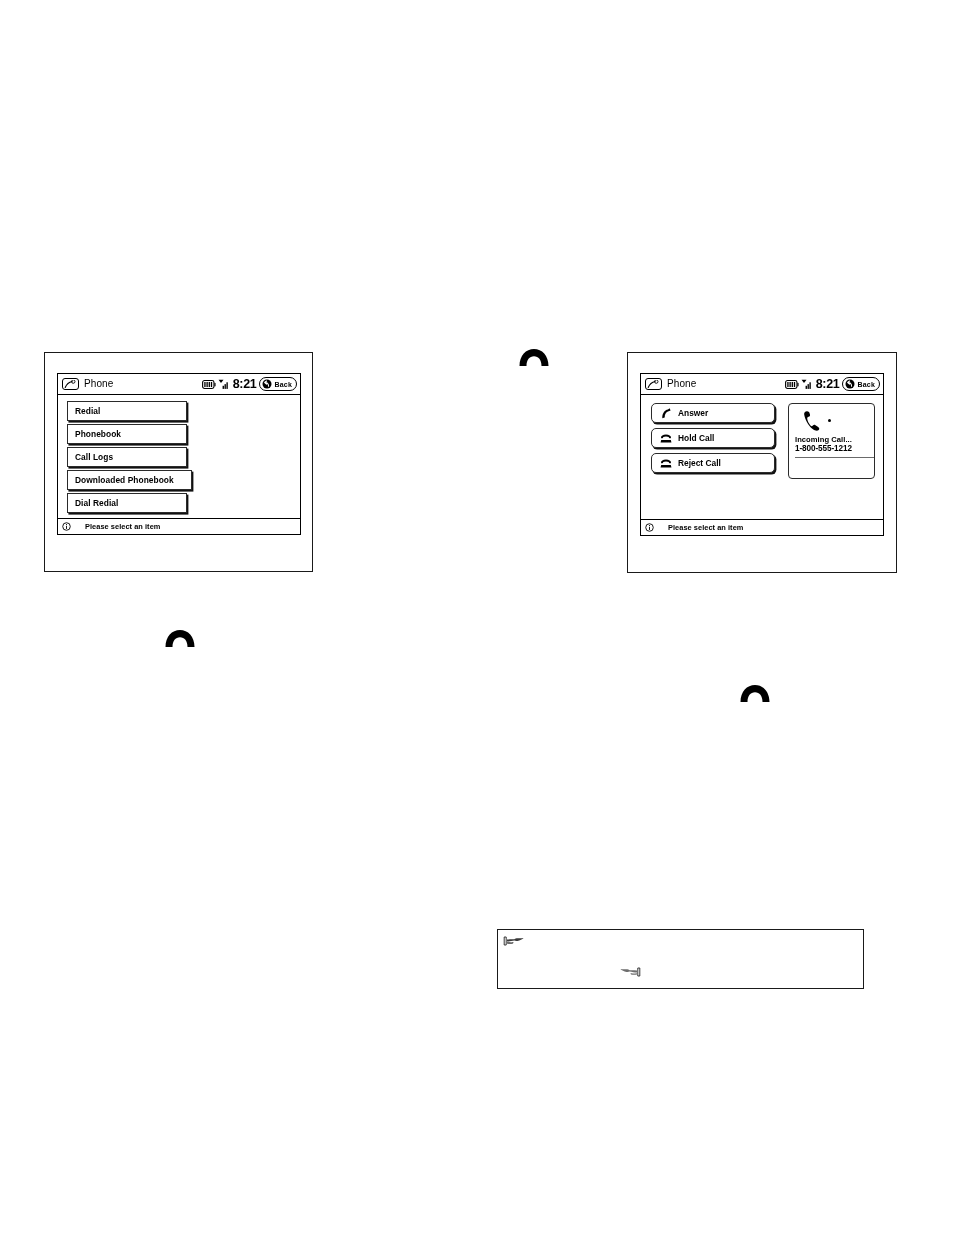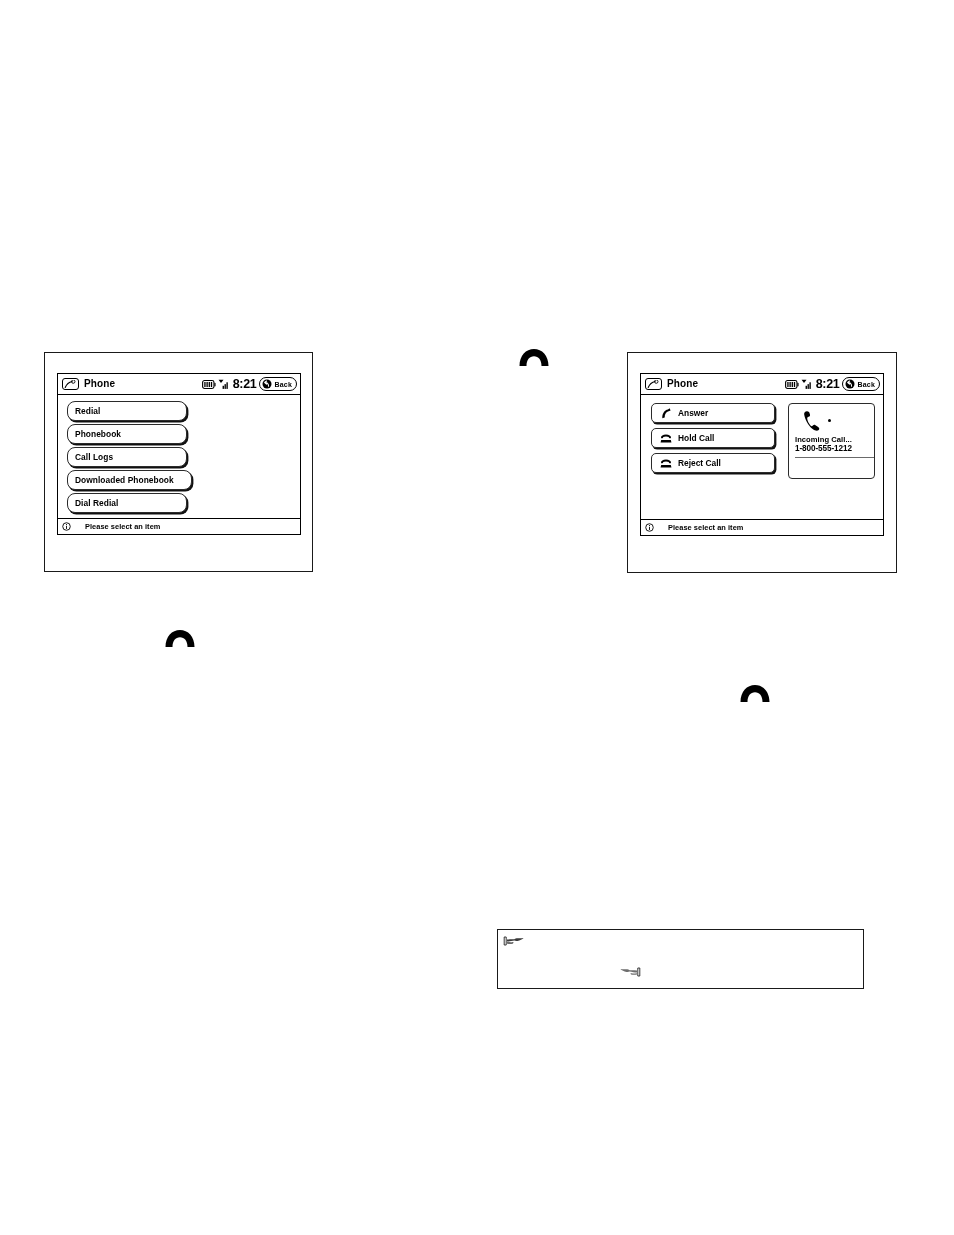--- a/index.html
+++ b/index.html
@@ -52,21 +52,21 @@
   .app-icon {
     width: 17px; height: 12px;
     border: 1.2px solid #000;
     border-radius: 3px;
     display: flex; align-items: center; justify-content: center;
     box-sizing: border-box;
   }
   .app-icon svg { display: block; }
   .title-text {
     font-size: 10px;
-    font-weight: bold;
+    font-weight: normal;
     letter-spacing: .1px;
     line-height: 1;
   }
   .status-group {
     margin-left: auto;
     display: flex;
     align-items: center;
     gap: 2px;
   }
   .battery-icon { width: 14px; height: 11px; display: block; }
@@ -109,21 +109,21 @@
     left: 9px;
     top: 6px;
     width: 120px;
     display: flex;
     flex-direction: column;
     gap: 3px;
   }
   .menu-btn {
     height: 20px;
     border: 1px solid #2a2a2a;
-    border-radius: 8px;
+    border-radius: 0;
     background: #fff;
     box-shadow: 1.4px 1.6px 0 #111;
     display: flex;
     align-items: center;
     padding-left: 7px;
     box-sizing: border-box;
     font-size: 8.4px;
     font-weight: bold;
     letter-spacing: .05px;
     white-space: nowrap;

